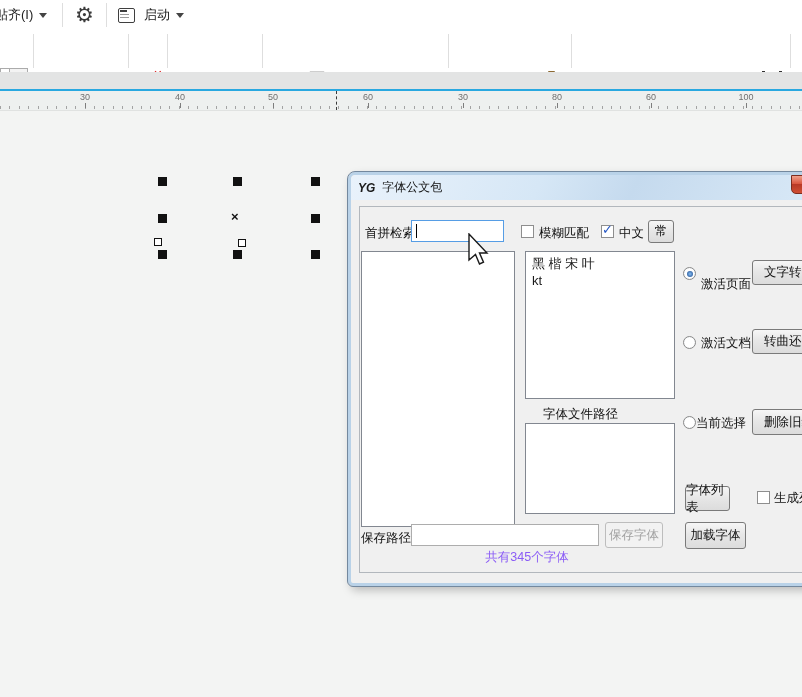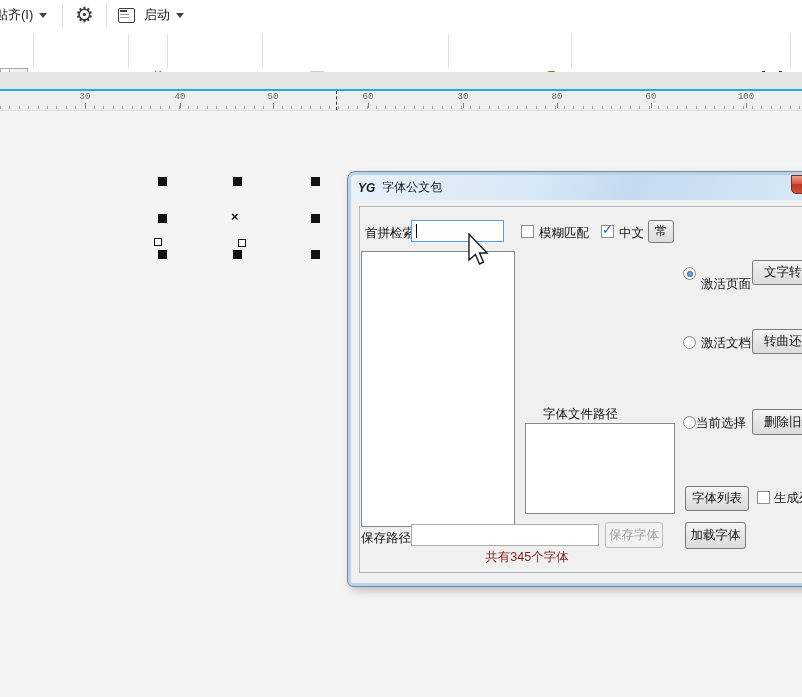--- a/index.html
+++ b/index.html
@@ -34,21 +34,21 @@
   .clipboard::after{content:"";position:absolute;right:-3px;bottom:-2px;width:9px;height:11px;background:#fff;border:1px solid #999;}
   .tableico{width:15px;height:15px;border:2px solid #3b3b3b;background:
      repeating-linear-gradient(#3b3b3b 0 1.5px,transparent 1.5px 4px);background-size:11px 11px;background-position:2px 2px;background-repeat:no-repeat;}
   .abico{font-size:9px;font-weight:bold;color:#222;border-bottom:2px solid #2f7fd0;padding-bottom:1px;letter-spacing:0;}
   .marquee{width:16px;height:16px;border:1.5px dashed #555;position:relative;}
   .marquee i{position:absolute;width:3px;height:3px;background:#333;}
   .orange-sq{width:10px;height:10px;background:#e8701a;border:1px solid #a34c0d;}
   .findico{font-size:14px;font-weight:bold;color:#222;font-family:"Liberation Serif","DejaVu Serif",serif;}
 
   
-  #ruler{left:0;top:91px;width:802px;height:19px;background:#eef0ef;border-bottom:1px solid #e0e2e1;font-family:Liberation Mono, monospace;}
+  #ruler{left:0;top:91px;width:802px;height:19px;background:#eef0ef;border-bottom:1px solid #e0e2e1;}
   #ruler .minor{position:absolute;left:0;bottom:1px;width:100%;height:3px;
      background:repeating-linear-gradient(90deg,#a3a3a3 0 1px,transparent 1px 9.4px);}
   .rnum{position:absolute;top:1px;width:24px;text-align:center;font-size:9px;color:#6f6f6f;}
   .rnum::after{content:"";position:absolute;left:50%;top:11px;width:1px;height:5px;background:#7d7d7d;}
   #ruler-marker{left:336px;top:91px;width:1px;height:19px;border-left:1px dashed #3a3a3a;}
 
   
   #canvas-text{left:166px;top:176px;width:170px;font-size:74px;font-weight:bold;color:#231a17;
      font-family:"DejaVu Serif","Liberation Serif",serif;letter-spacing:16px;white-space:nowrap;}
   .handle{position:absolute;width:9px;height:9px;background:#111;}
@@ -73,21 +73,21 @@
   .dinput.plain{border-color:#adadad;}
   .caret{position:absolute;left:4px;top:3px;width:1px;height:14px;background:#000;}
   .listbox{position:absolute;background:#fff;border:1px solid #828790;box-sizing:border-box;font-size:13px;color:#1a1a1a;padding:3px 6px;line-height:17px;}
   .dbtn{position:absolute;font-size:12.5px;color:#111;display:flex;align-items:center;justify-content:center;
      background:linear-gradient(#f6f6f6,#e7e7e7 45%,#dcdcdc);border:1px solid #7a7a7a;border-radius:3px;box-sizing:border-box;}
   .dbtn.disabled{background:#f2f2f2;border-color:#bdbdbd;color:#a2a2a2;}
   .chk{position:absolute;width:13px;height:13px;background:#fff;border:1px solid #8e8e8e;box-sizing:border-box;}
   .chk .mark{position:absolute;left:0px;top:-4px;color:#2456c4;font-size:13px;font-weight:bold;}
   .radio{position:absolute;width:13px;height:13px;border-radius:50%;border:1px solid #8a8a8a;background:radial-gradient(#fff 55%,#dfe5ea);box-sizing:border-box;}
   .radio .dot{position:absolute;left:2.5px;top:2.5px;width:6px;height:6px;border-radius:50%;background:radial-gradient(#7db2e8 10%,#2c5d9e 80%);}
-  #dlg-status{position:absolute;left:10px;top:374px;width:332px;text-align:center;font-size:12.5px;color:#7f1d1d;}
+  #dlg-status{position:absolute;left:10px;top:374px;width:332px;text-align:center;font-size:12.5px;color:#8b5cf6;}
 
   
   #cursor{left:467px;top:233px;}
 </style>
 </head>
 <body>
 
 <div id="app">
 
   <div class="abs" id="menubar">
@@ -276,20 +276,24 @@
     <span class="dlabel" style="left:188px;top:50px;">模糊匹配</span>
     <span class="chk" style="left:250px;top:50px;">
       <span class="mark">✓</span>
     </span>
     <span class="dlabel" style="left:268px;top:50px;">中文</span>
     <div class="dbtn" style="left:297px;top:45px;width:26px;height:23px;">
         <span>常</span>
       </div>
 
     <div class="listbox" style="left:10px;top:76px;width:154px;height:276px;"></div>
+    <div class="listbox" style="left:174px;top:76px;width:150px;height:148px;">
+      <div>黑  楷 宋 叶</div>
+      <div>kt</div>
+    </div>
 
     <span class="dlabel" style="left:192px;top:231px;">字体文件路径</span>
     <div class="listbox" style="left:174px;top:248px;width:150px;height:91px;"></div>
 
     <span class="radio" style="left:332px;top:92px;">
         <span class="dot"></span>
       </span>
     <span class="dlabel" style="left:350px;top:91px;margin-top:10px;">激活页面</span>
     <div class="dbtn" style="left:401px;top:85px;width:74px;height:25px;">
         <span>文字转曲</span>
@@ -300,21 +304,21 @@
     <div class="dbtn" style="left:401px;top:154px;width:74px;height:25px;">
         <span>转曲还原</span>
       </div>
 
     <span class="radio" style="left:332px;top:241px;"></span>
     <span class="dlabel" style="left:345px;top:240px;">当前选择</span>
     <div class="dbtn" style="left:401px;top:234px;width:74px;height:26px;">
         <span>删除旧线</span>
       </div>
 
-    <div class="dbtn" style="left:334px;top:311px;width:64px;height:25px;">
+    <div class="dbtn" style="left:334px;top:311px;width:45px;height:25px;">
         <span>字体列表</span>
       </div>
     <span class="chk" style="left:406px;top:316px;"></span>
     <span class="dlabel" style="left:423px;top:315px;">生成列</span>
 
     <span class="dlabel" style="left:10px;top:355px;">保存路径</span>
     <div class="dinput plain" style="left:60px;top:349px;width:188px;height:22px;"></div>
     <div class="dbtn disabled" style="left:254px;top:347px;width:58px;height:26px;">
         <span>保存字体</span>
       </div>

